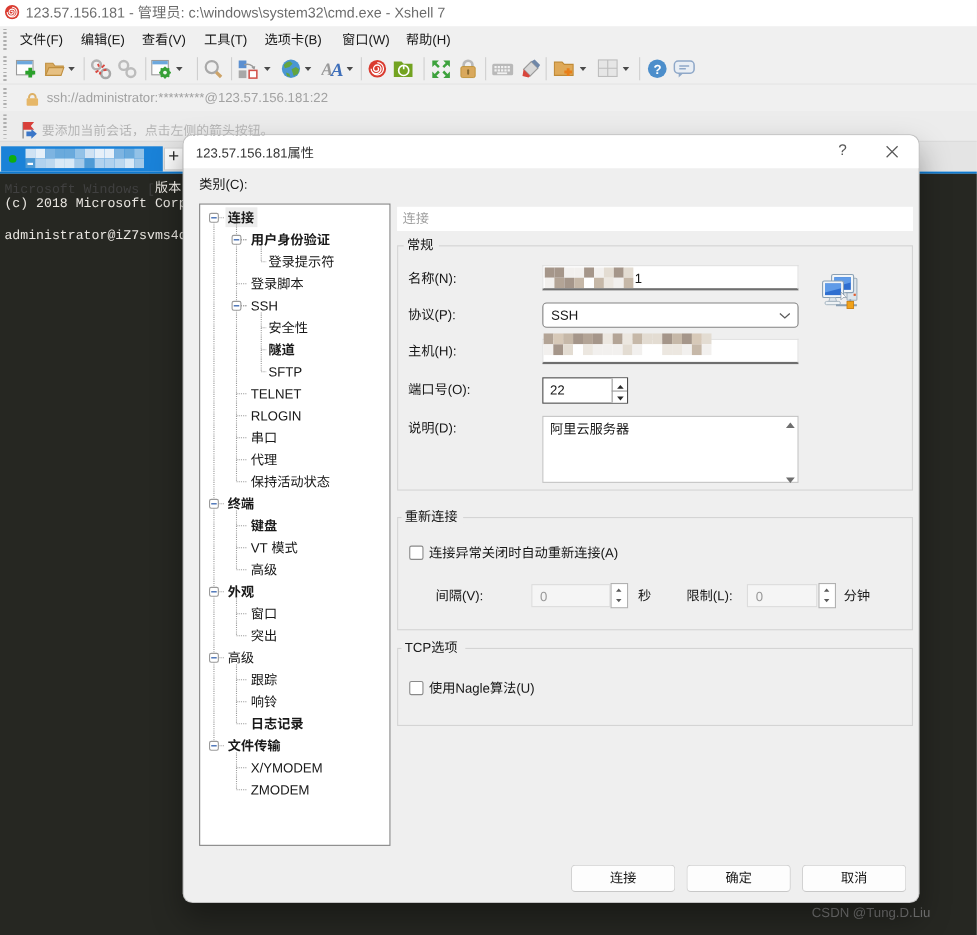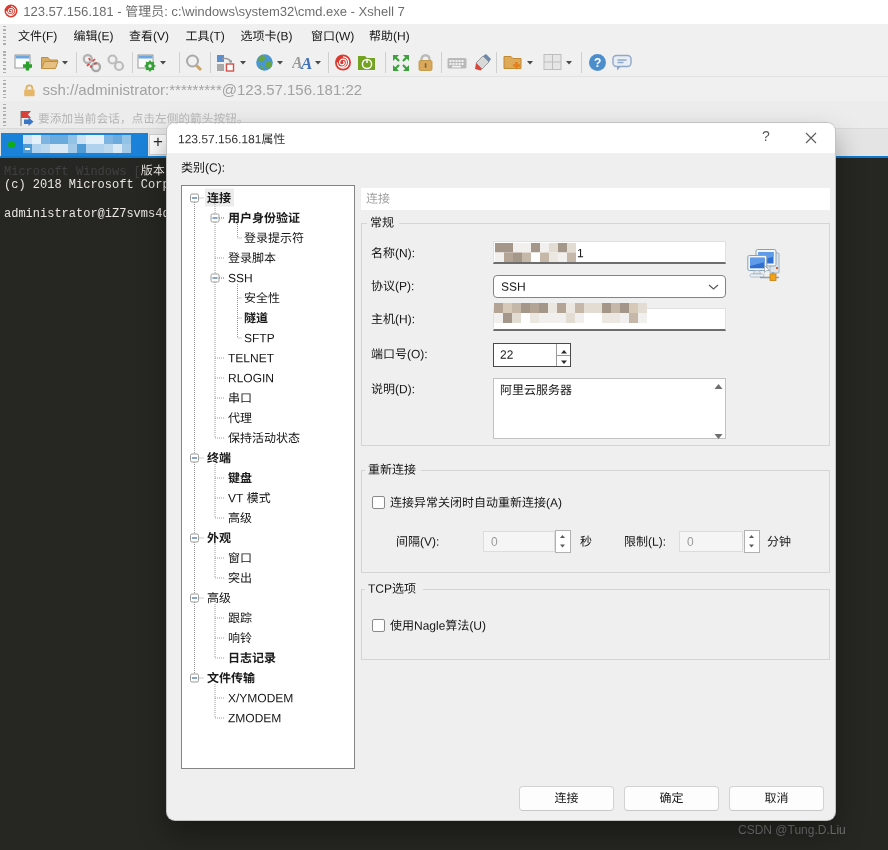--- a/index.html
+++ b/index.html
@@ -169,21 +169,21 @@
   </svg>
 <svg class="ti" style="left:612px" width="21" height="19">
     <rect x="1" y="2.5" width="18" height="11" rx="3.5" fill="#e9eef4" stroke="#8fa8c8" stroke-width="1.4"></rect>
     <path d="M5 13.5 l0 4 4-4z" fill="#8fa8c8"></path>
     <path d="M5.5 7 h9 M5.5 9.5 h6" stroke="#8fa8c8" stroke-width="1.3"></path>
   </svg>
 <svg class="abs" style="left:22.5px;top:84px" width="13" height="13">
     <path d="M3.4 5.6 V4.4 a3 3 0 0 1 6 0 V5.6" fill="none" stroke="#ddb065" stroke-width="1.8"></path>
     <rect x="1.2" y="5.4" width="10.4" height="6.8" rx="1" fill="#e6b768"></rect>
   </svg>
-<div class="abs" style="left:42.5px;top:83px;font-size:15px;line-height:13px;color:#a2a2a2">ssh://administrator:*********@123.57.156.181:22</div>
+<div class="abs" style="left:42.5px;top:83px;font-size:12px;line-height:13px;color:#a2a2a2">ssh://administrator:*********@123.57.156.181:22</div>
 <svg class="abs" style="left:19px;top:110px" width="16" height="18">
     <path d="M2 1 v15" stroke="#8a8a8a" stroke-width="1.2"></path>
     <path d="M2 1 h10 l-3 3.5 3 3.5 h-10 z" fill="#d8403a"></path>
     <path d="M5 9.5 h4.5 v-2.2 l5 4.4 -5 4.4 v-2.2 h-4.5 z" fill="#3a76c8"></path>
   </svg>
 <div class="abs" style="left:1px;top:132.5px;width:147px;height:23px;background:#1a82d8"></div>
 <div class="abs" style="left:7.5px;top:141px;width:7px;height:7px;border-radius:50%;background:#0fae10"></div>
 <svg class="abs" style="left:23px;top:135px" width="108" height="18">
     <rect x="0" y="0" width="9" height="9" fill="#cfe2f3"></rect>
     <rect x="0" y="9" width="9" height="9" fill="#4f9bd5"></rect>

